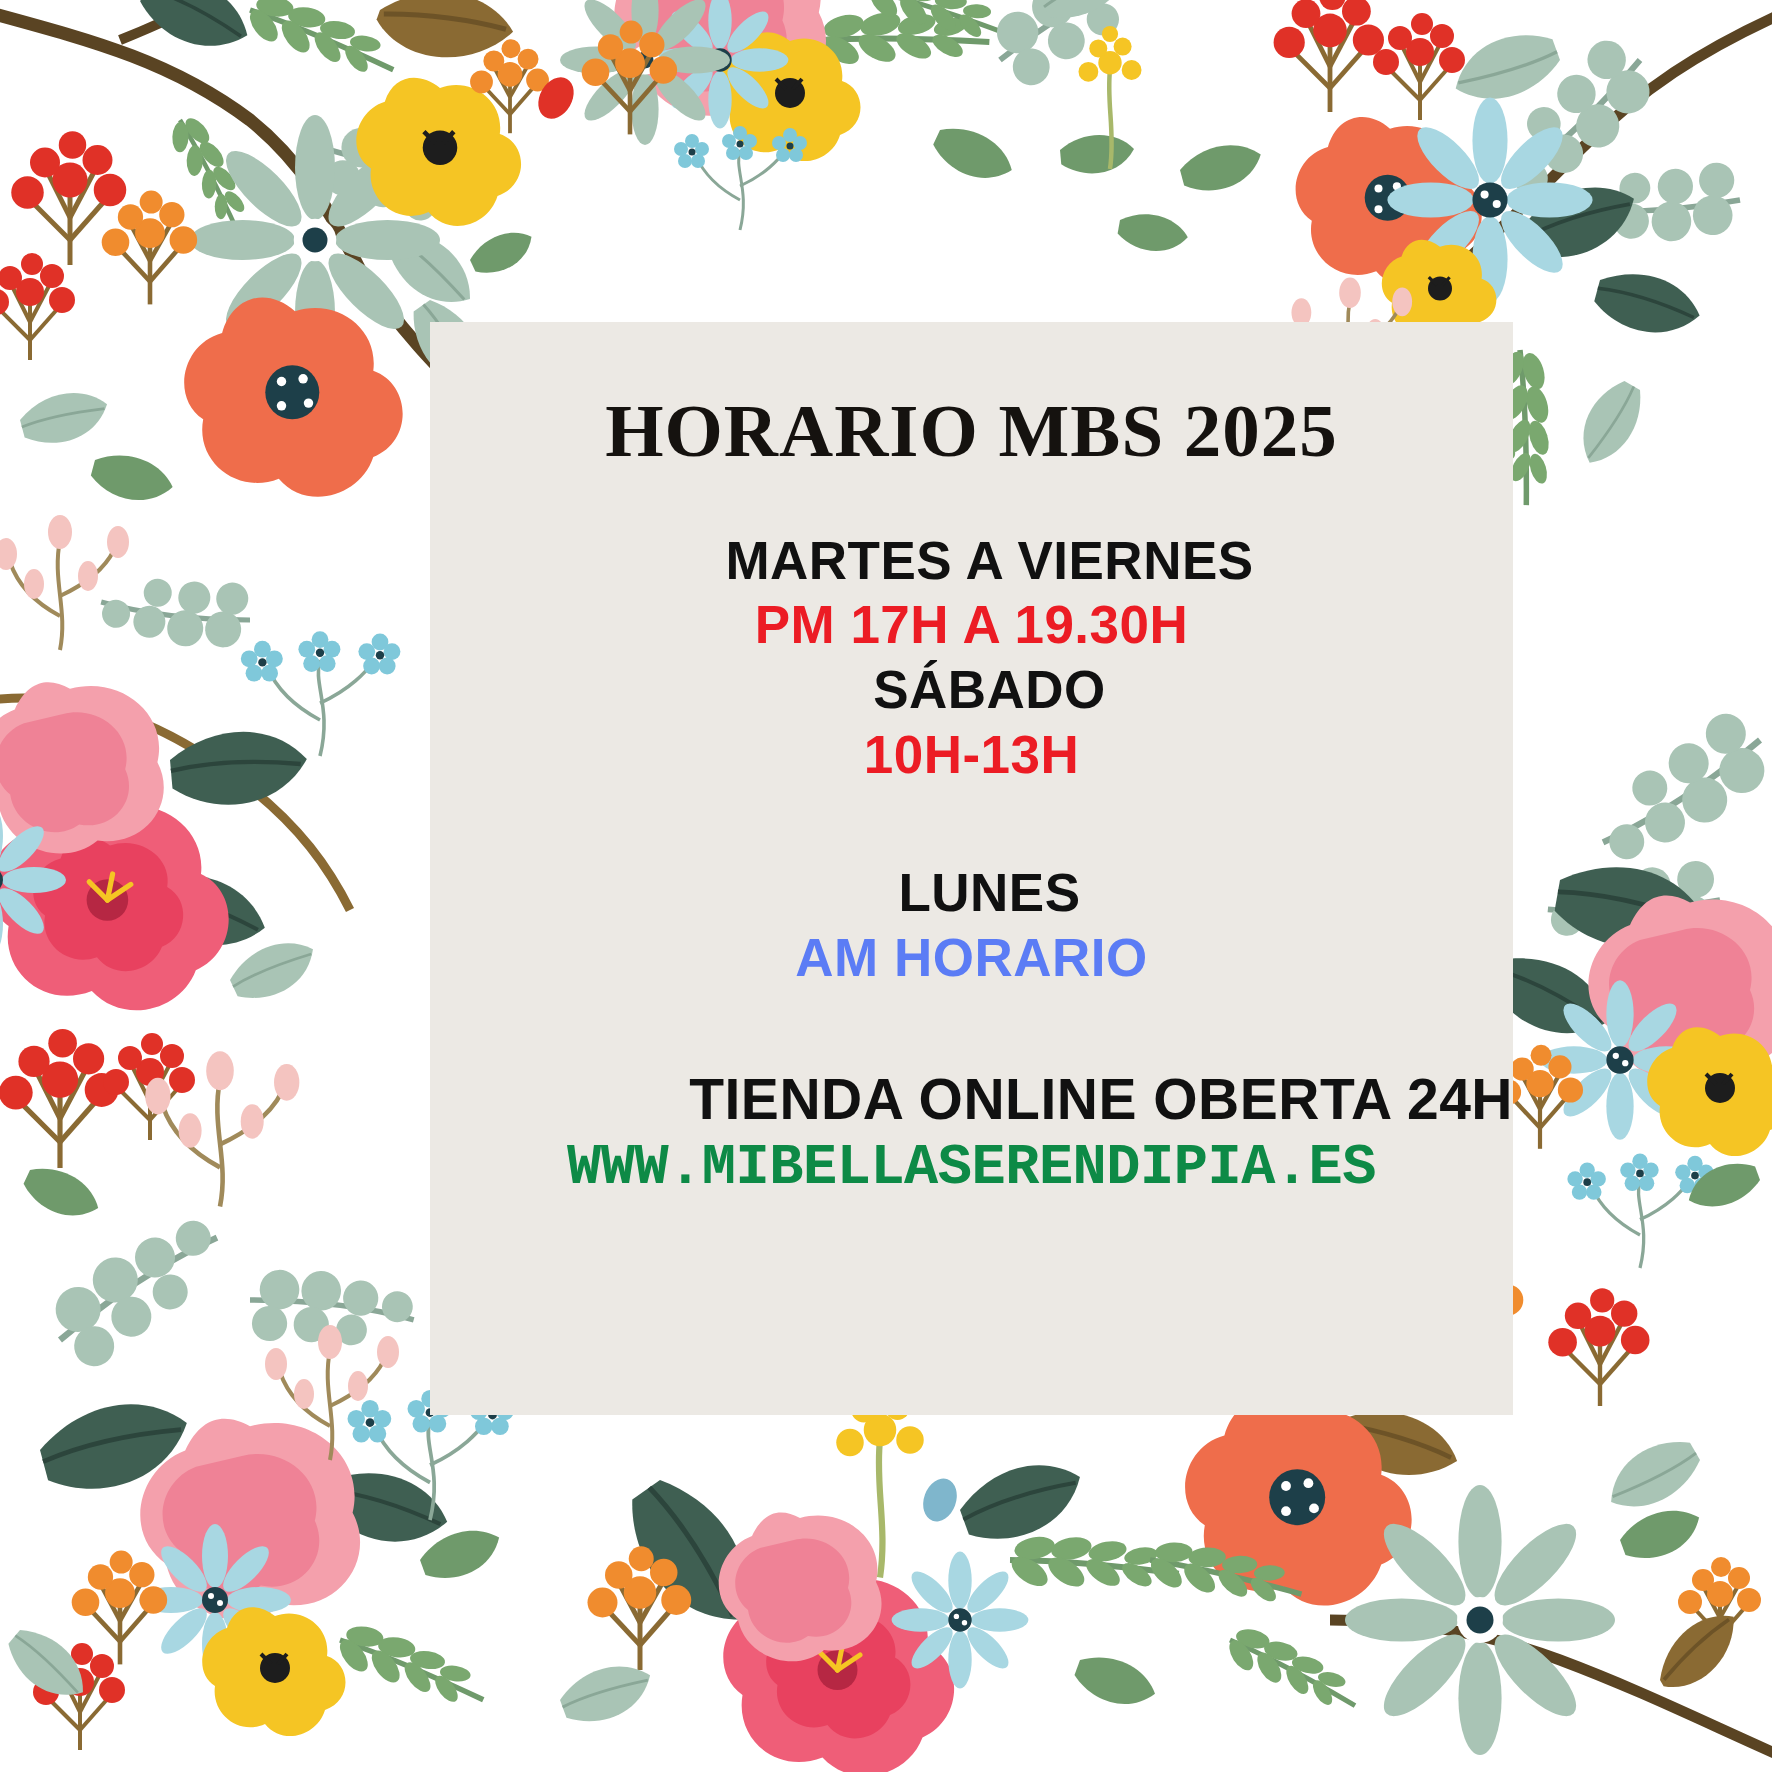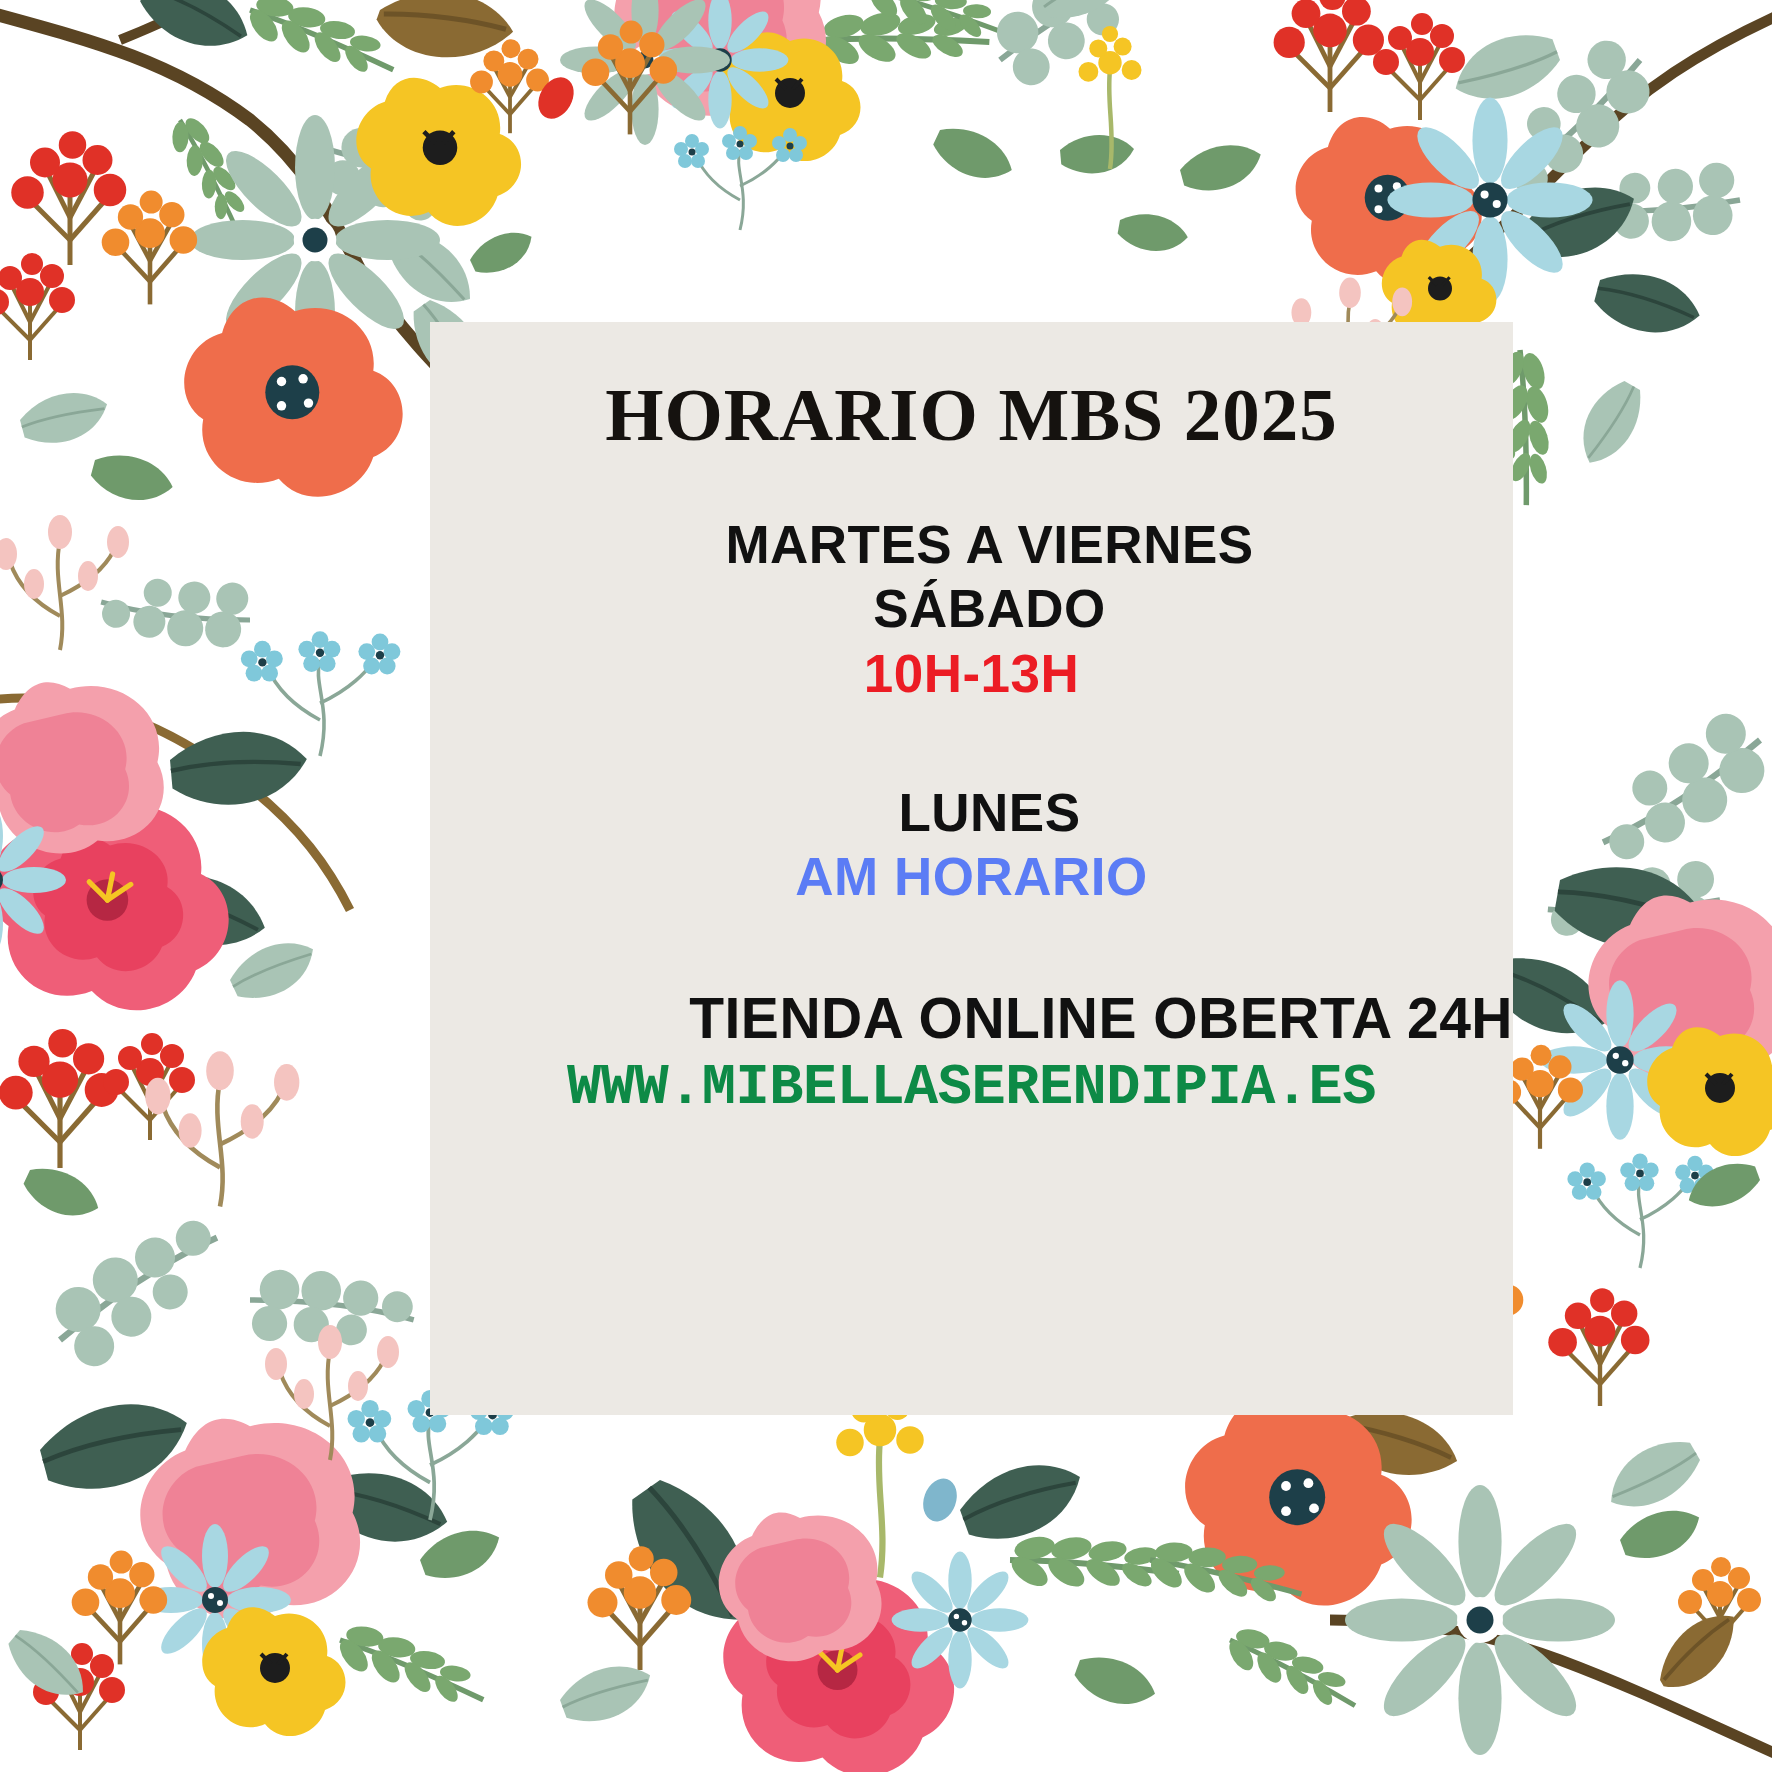--- a/index.html
+++ b/index.html
@@ -26,21 +26,21 @@
 
   
   #poster-card {
     position: absolute;
     left: 430px;
     top: 322px;
     width: 1083px;
     height: 1093px;
     background: #ece9e4;
     box-sizing: border-box;
-    padding-top: 54px;
+    padding-top: 70px;
     text-align: center;
   }
 
   .title {
     font-family: "Liberation Serif", serif;
     font-weight: bold;
     font-size: 75px;
     letter-spacing: 1px;
     color: #15120f;
     margin: 0 0 58px 0;
@@ -423,20 +423,21 @@
   </g>
 
 </svg>
 
 <div id="poster-card">
 
   <h1 class="title">HORARIO MBS 2025</h1>
 
   <div>
     <p class="line black">MARTES A VIERNES</p>
+    <p class="line red">PM 17H A 19.30H</p>
     <p class="line black">SÁBADO</p>
     <p class="line red">10H-13H</p>
   </div>
 
   <div class="gap-xl"></div>
 
   <div>
     <p class="line black underline">LUNES</p>
     <p class="line blue">AM HORARIO</p>
   </div>

